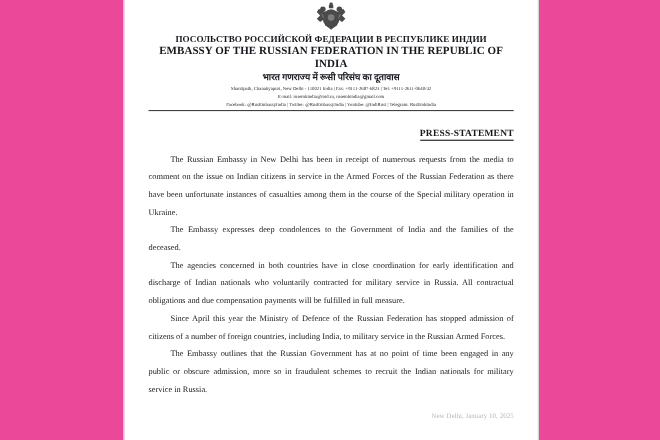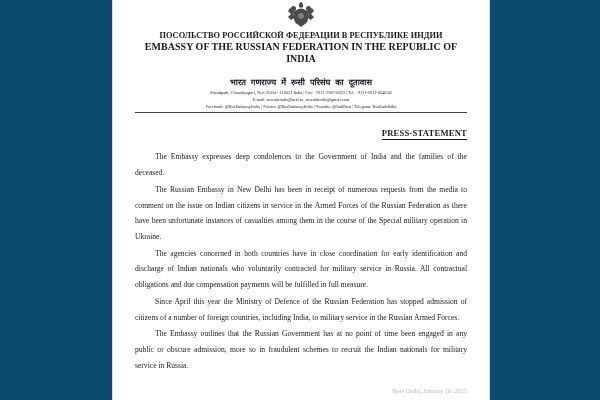--- a/index.html
+++ b/index.html
@@ -13,21 +13,21 @@
     overflow: hidden;
     font-family: "Liberation Serif", "DejaVu Serif", serif;
     color: #1a1a1a;
   }
 
   
   .viewport {
     position: relative;
     width: 600px;
     height: 400px;
-    background: #0c4a6e;
+    background: #ec4899;
   }
   .gutter-left,
   .gutter-right {
     position: absolute;
     top: 0;
     bottom: 0;
     width: 1px;
     background: #d8d8d8;
   }
   .gutter-left  { left: 112px; }
@@ -65,26 +65,26 @@
   }
   .org-en {
     font-family: "Liberation Serif", "DejaVu Serif", serif;
     font-weight: bold;
     font-size: 10px;
     letter-spacing: 0.05px;
     line-height: 1.18;
     color: #15181d;
   }
   .org-hi {
-    font-family: Liberation Mono, monospace;
+    font-family: Liberation Serif, serif;
     font-weight: bold;
     font-size: 8.2px;
     line-height: 1.35;
     color: #15181d;
-    margin-top: 13px;
+    margin-top: 1px;
   }
   .contact-block {
     margin-top: 2px;
     padding-bottom: 2px;
     border-bottom: 0.8px solid #40403f;
   }
   .contact-line {
     font-size: 4.3px;
     line-height: 1.55;
     color: #2b2b2b;
@@ -179,22 +179,22 @@
         <div class="contact-line social">Facebook: @RusEmbassyIndia | Twitter: @RusEmbassyIndia | Youtube: @IndiRusi | Telegram: RusEmbIndia</div>
       </div>
     </div>
 
     <div class="doc-title">
       <span>PRESS-STATEMENT</span>
     </div>
 
 
     <div class="body-copy">
+      <p class="para">The Russian Embassy in New Delhi has been in receipt of numerous requests from the media to comment on the issue on Indian citizens in service in the Armed Forces of the Russian Federation as there have been unfortunate instances of casualties among them in the course of the Special military operation in Ukraine.</p>
       <p class="para">The Embassy expresses deep condolences to the Government of India and the families of the deceased.</p>
-      <p class="para">The Russian Embassy in New Delhi has been in receipt of numerous requests from the media to comment on the issue on Indian citizens in service in the Armed Forces of the Russian Federation as there have been unfortunate instances of casualties among them in the course of the Special military operation in Ukraine.</p>
       <p class="para">The agencies concerned in both countries have in close coordination for early identification and discharge of Indian nationals who voluntarily contracted for military service in Russia. All contractual obligations and due compensation payments will be fulfilled in full measure.</p>
       <p class="para">Since April this year the Ministry of Defence of the Russian Federation has stopped admission of citizens of a number of foreign countries, including India, to military service in the Russian Armed Forces.</p>
       <p class="para">The Embassy outlines that the Russian Government has at no point of time been engaged in any public or obscure admission, more so in fraudulent schemes to recruit the Indian nationals for military service in Russia.</p>
     </div>
 
     <div class="footer-sign">New Delhi, January 10, 2025</div>
 
   </div>
 </div>
 

